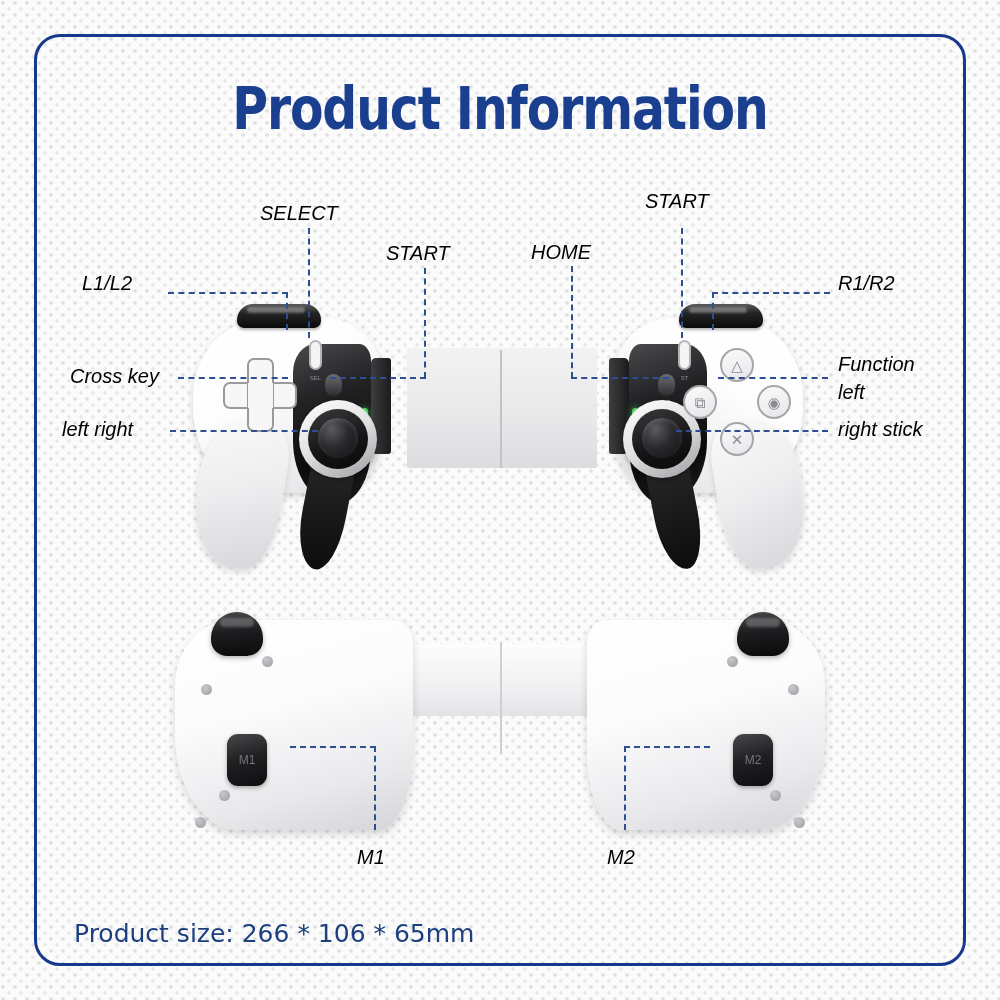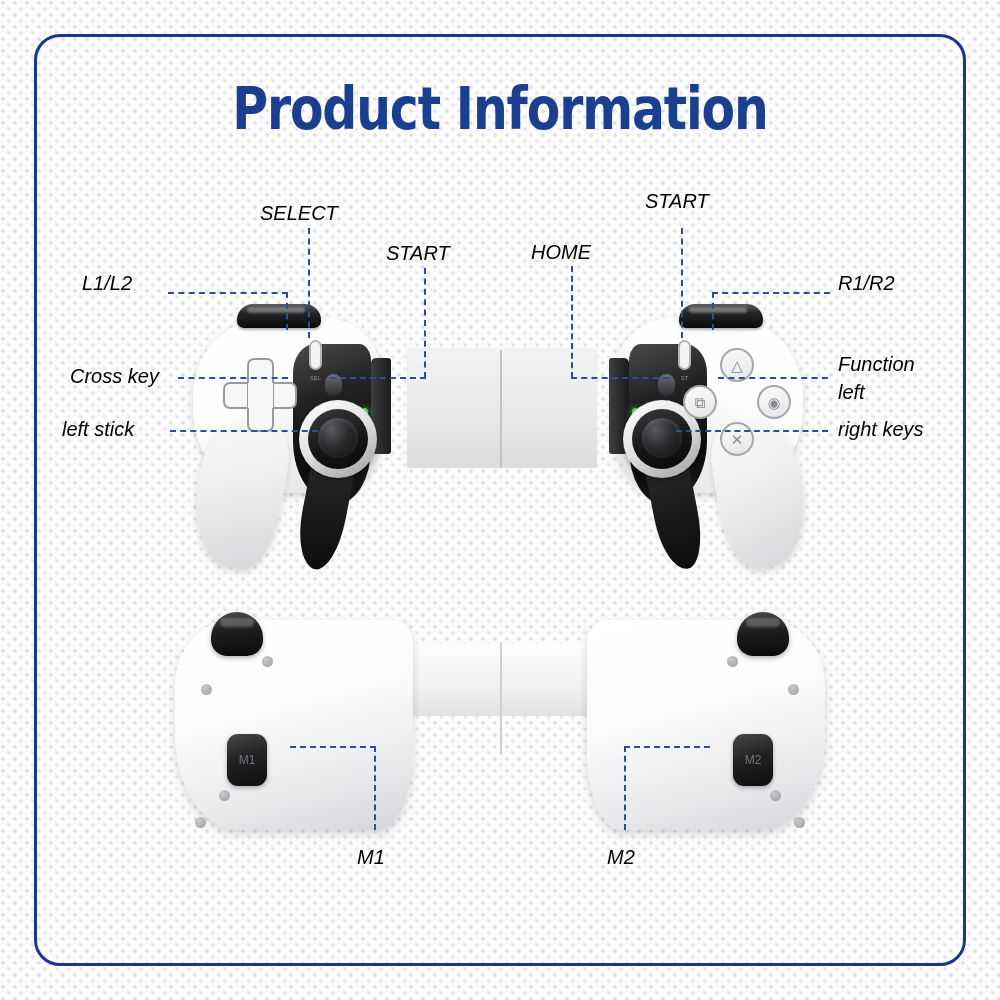--- a/index.html
+++ b/index.html
@@ -316,24 +316,24 @@
     <div class="dash-h" style="left:718px;top:377px;width:110px;"></div>
     <div class="dash-h" style="left:676px;top:430px;width:152px;"></div>
 
     <div class="lbl" style="left:82px;top:272px;">L1/L2</div>
     <div class="lbl" style="left:260px;top:202px;">SELECT</div>
     <div class="lbl" style="left:386px;top:242px;">START</div>
     <div class="lbl" style="left:531px;top:241px;">HOME</div>
     <div class="lbl" style="left:645px;top:190px;">START</div>
     <div class="lbl" style="left:838px;top:272px;">R1/R2</div>
     <div class="lbl" style="left:70px;top:365px;">Cross key</div>
-    <div class="lbl" style="left:62px;top:418px;">left stick</div>
+    <div class="lbl" style="left:62px;top:418px;">left right</div>
     <div class="lbl" style="left:838px;top:353px;">Function</div>
     <div class="lbl" style="left:838px;top:381px;">left</div>
-    <div class="lbl" style="left:838px;top:418px;">right keys</div>
+    <div class="lbl" style="left:838px;top:418px;">right stick</div>
   </div>
 
   <div>
 
     <div class="rear">
       <div class="rear-bar"></div>
       <div class="rear-wing l"></div>
       <div class="rear-wing r"></div>
       <div class="rear-seam"></div>
       <div class="rear-brand"></div>
@@ -356,14 +356,15 @@
 
     <div class="dash-h" style="left:290px;top:746px;width:86px;"></div>
     <div class="dash-v" style="left:374px;top:746px;height:84px;"></div>
     <div class="dash-h" style="left:624px;top:746px;width:86px;"></div>
     <div class="dash-v" style="left:624px;top:746px;height:84px;"></div>
 
     <div class="lbl" style="left:357px;top:846px;">M1</div>
     <div class="lbl" style="left:607px;top:846px;">M2</div>
   </div>
 
+  <div class="footer">Product size: 266 * 106 * 65mm</div>
 
 </div>
 
 </body></html>

